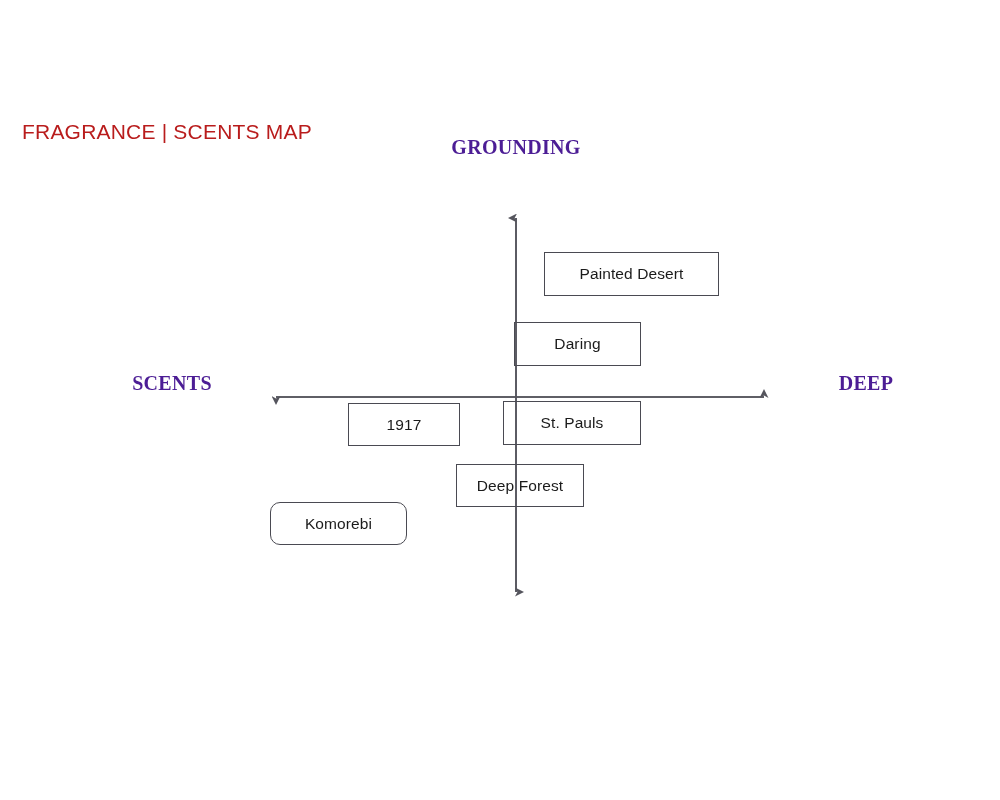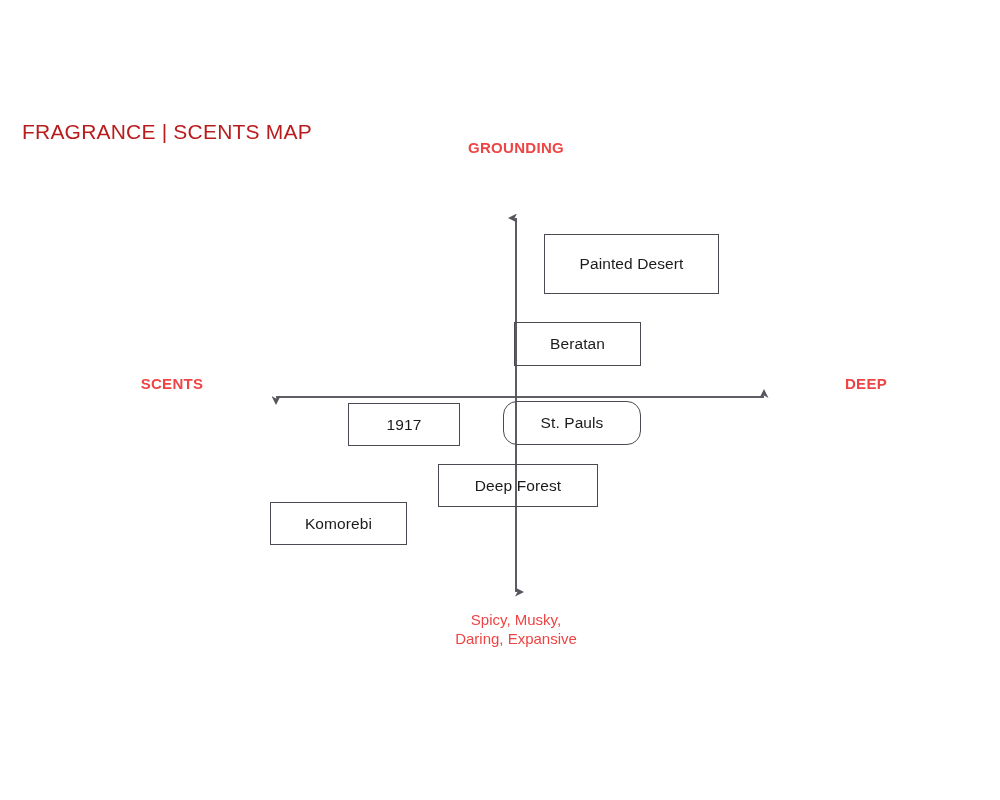--- a/index.html
+++ b/index.html
@@ -39,22 +39,23 @@
     top: 0;
     width: 1000px;
     height: 800px;
   }
 
   
   .pole {
     position: absolute;
     text-align: center;
     line-height: 19px;
-    font-size: 15px;
-    color: #ef4444;
+    font-size: 20px;
+    color: #4c1d95;
+    font-family: Liberation Serif, serif;
   }
   .pole .pole-name {
     font-weight: 700;
     letter-spacing: 0.3px;
     display: block;
   }
   .pole .pole-desc {
     font-weight: 400;
     display: block;
   }
@@ -123,36 +124,35 @@
 
     <line x1="764" y1="397" x2="276" y2="397" stroke="#55555d" stroke-width="1.6" marker-end="url(#arrow-left)"></line>
     <line x1="276" y1="397" x2="764" y2="397" stroke="#55555d" stroke-width="1.6" marker-end="url(#arrow-right)"></line>
   </svg>
 
   <div class="pole" id="pole-grounding">
     <span class="pole-name">GROUNDING</span>
   </div>
 
   <div class="pole" id="pole-aromatic">
-    <span class="pole-desc">Spicy, Musky,<br>Daring, Expansive</span>
   </div>
 
   <div class="pole" id="pole-bright">
     <span class="pole-name">SCENTS</span>
   </div>
 
   <div class="pole" id="pole-deep">
     <span class="pole-name">DEEP</span>
   </div>
 
-  <div class="scent-box" style="left:544px; top:234px; width:175px; height:60px;text-align:center;">Painted Desert</div>
+  <div class="scent-box" style="left:544px; top:252px; width:175px; height:44px;text-align:center;">Painted Desert</div>
 
-  <div class="scent-box" style="left:514px; top:322px; width:127px; height:44px;">Beratan</div>
+  <div class="scent-box" style="left:514px; top:322px; width:127px; height:44px;">Daring</div>
 
   <div class="scent-box" style="left:348px; top:403px; width:112px; height:43px;">1917</div>
 
-  <div class="scent-box" style="left:503px; top:401px; width:138px; height:44px;border-radius:14px;">St. Pauls</div>
+  <div class="scent-box" style="left:503px; top:401px; width:138px; height:44px;">St. Pauls</div>
 
-  <div class="scent-box" style="left:438px; top:464px; width:160px; height:43px;">Deep Forest</div>
+  <div class="scent-box" style="left:456px; top:464px; width:128px; height:43px;">Deep Forest</div>
 
-  <div class="scent-box" style="left:270px; top:502px; width:137px; height:43px;">Komorebi</div>
+  <div class="scent-box" style="left:270px; top:502px; width:137px; height:43px;border-radius:10px;">Komorebi</div>
 
 </div>
 
 </body></html>

